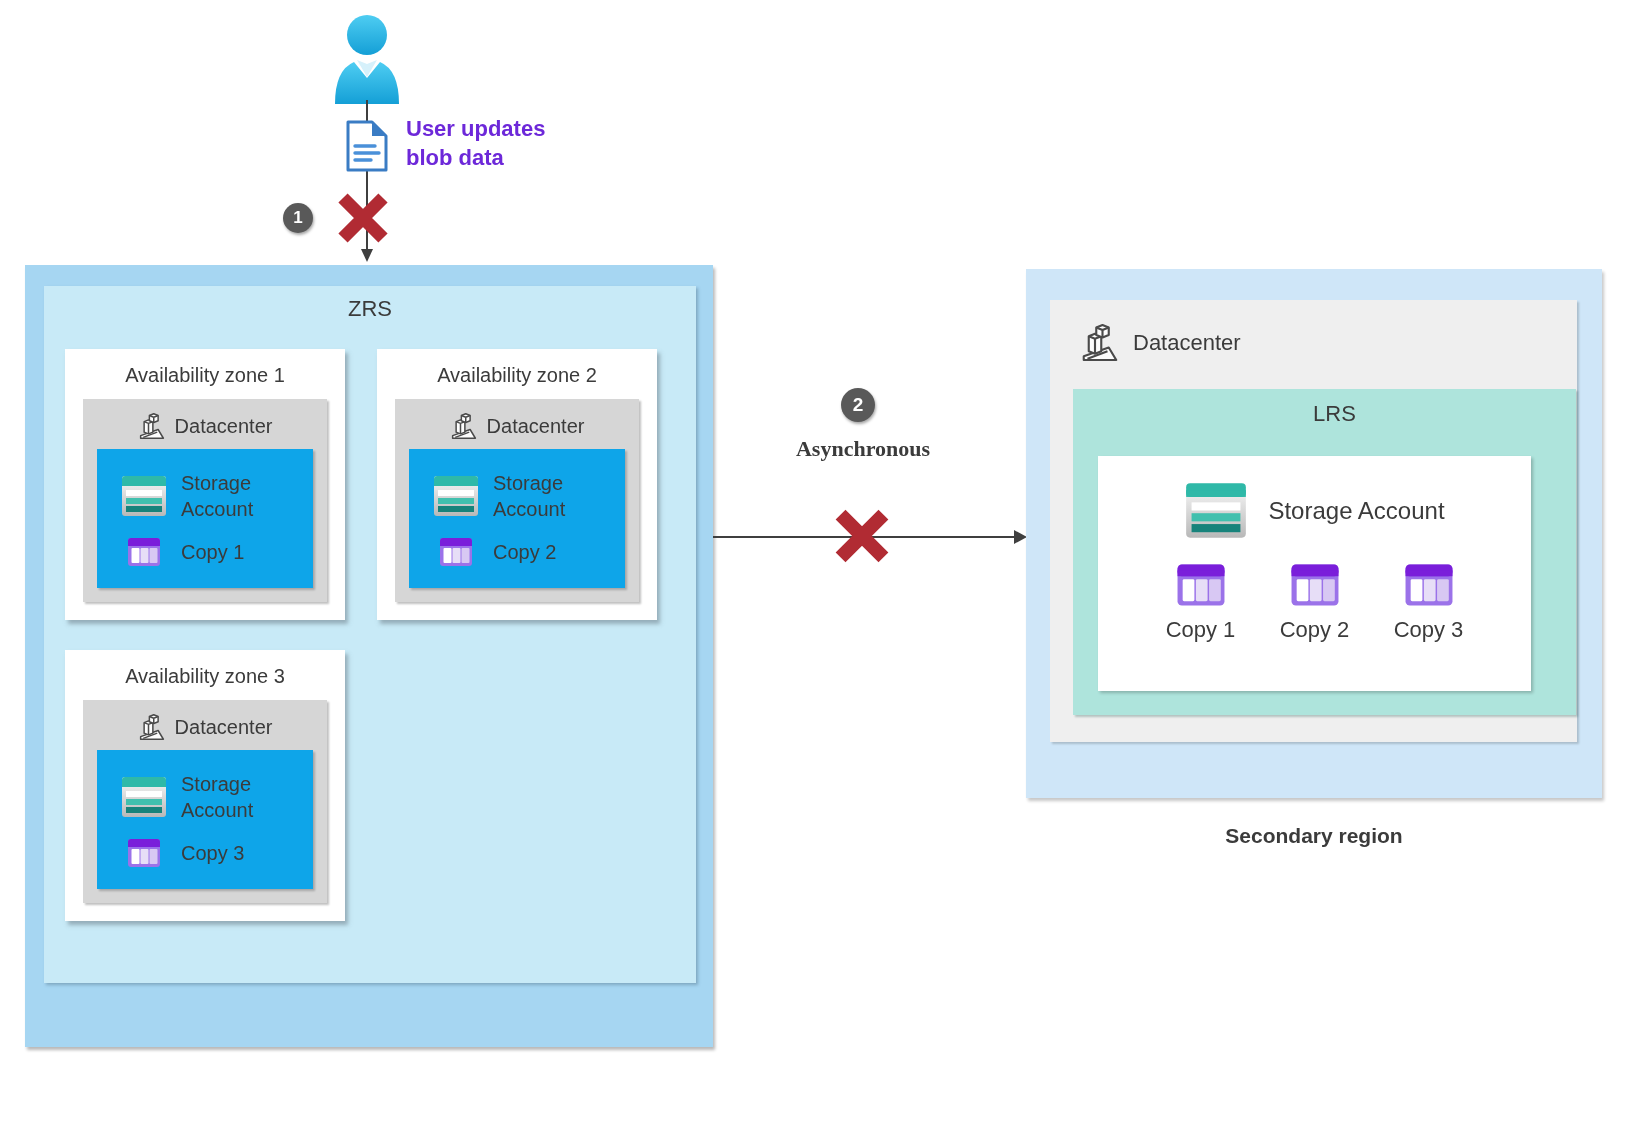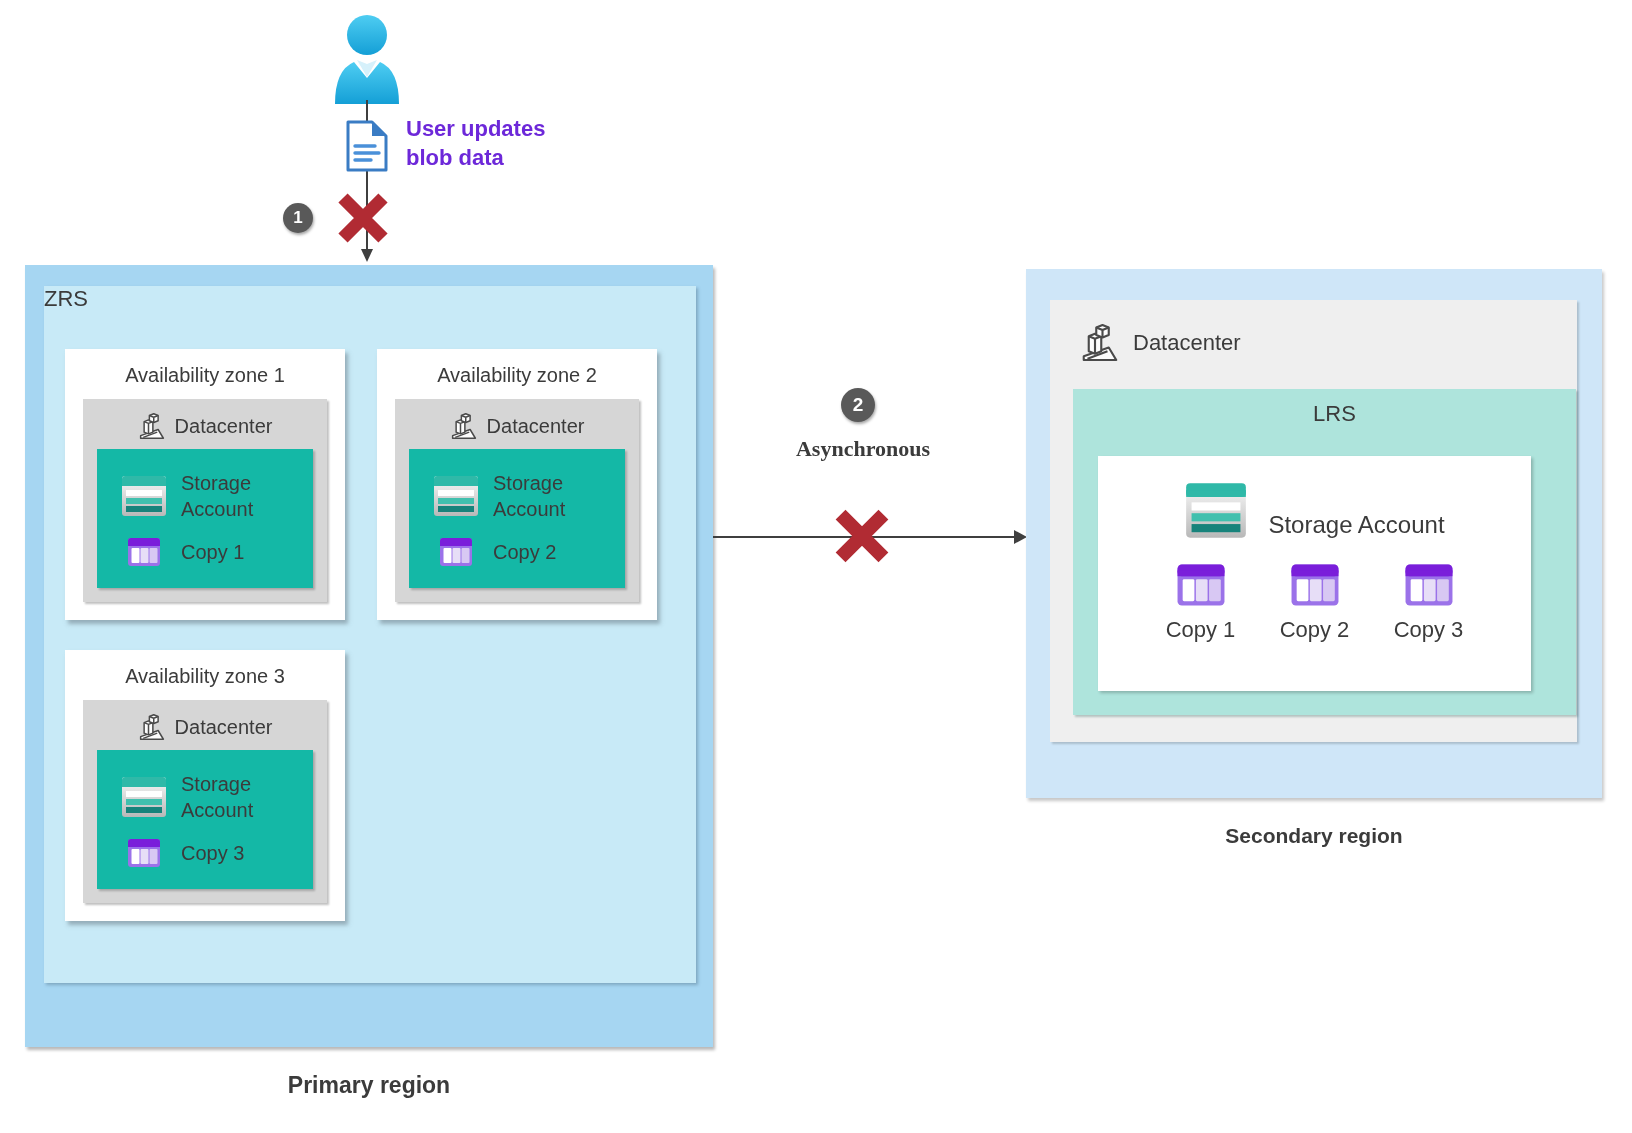--- a/index.html
+++ b/index.html
@@ -17,50 +17,50 @@
     font-weight:bold;box-shadow:1px 2px 3px rgba(0,0,0,.35);
   }
   .badge1{left:283px;top:203px;width:30px;height:30px;font-size:17px;}
   .badge2{left:841px;top:388px;width:34px;height:34px;font-size:19px;}
 
   
   .primary-outer{left:25px;top:265px;width:688px;height:782px;background:#a6d6f2;
     box-shadow:2px 3px 3px rgba(0,0,0,.28);}
   .zrs{left:19px;top:21px;width:652px;height:697px;background:#c8eaf7;
     box-shadow:2px 2px 3px rgba(70,100,120,.4);}
-  .zrs-title{width:100%;padding-top:0;font-size:22px;}
+  .zrs-title{width:100%;text-align:center;padding-top:10px;font-size:22px;}
   .zone{width:280px;height:271px;background:#fff;box-shadow:3px 4px 4px rgba(100,115,125,.5);
     display:flex;flex-direction:column;}
   .zone1{left:21px;top:63px;} .zone2{left:333px;top:63px;} .zone3{left:21px;top:364px;}
   .zone-title{margin-top:15px;text-align:center;font-size:20px;}
   .zone-gray{margin:12px 18px 18px 18px;flex:1;background:#d6d6d6;
     box-shadow:2px 2px 2px rgba(0,0,0,.25);display:flex;flex-direction:column;padding:4px 14px 14px 14px;}
   .dc-row{height:46px;display:flex;align-items:center;justify-content:center;gap:9px;font-size:20px;}
-  .zone-white{flex:1;background:#14b8a6;box-shadow:2px 2px 2px rgba(0,0,0,.22);
+  .zone-white{flex:1;background:#0ea5e9;box-shadow:2px 2px 2px rgba(0,0,0,.22);
     display:flex;flex-direction:column;justify-content:center;gap:15px;padding-left:24px;}
   .srow{display:flex;align-items:center;gap:14px;}
   .icon-col{width:46px;display:flex;justify-content:center;flex:0 0 46px;}
   .stext{font-size:20px;line-height:26px;}
   .primary-label{left:25px;top:1072px;width:688px;text-align:center;font-size:23px;font-weight:bold;}
 
   
   .repl-label{left:690px;top:434px;width:346px;text-align:center;font-size:22px;font-weight:bold;line-height:29px;font-family:Liberation Serif, serif;}
 
   
   .secondary-outer{left:1026px;top:269px;width:576px;height:529px;background:#cfe6f8;
     box-shadow:2px 3px 3px rgba(0,0,0,.22);}
   .sec-dc{left:24px;top:31px;width:527px;height:442px;background:#efefef;
     box-shadow:2px 2px 2px rgba(0,0,0,.18);}
   .sec-dc-row{left:30px;top:20px;display:flex;align-items:center;gap:13px;font-size:22px;}
   .lrs{left:23px;top:89px;width:483px;height:326px;background:#aee4dc;
     box-shadow:2px 2px 2px rgba(0,60,50,.25);padding-left:20px;}
   .lrs-title{width:100%;text-align:center;padding-top:12px;font-size:22px;}
   .lrs-white{left:25px;top:67px;width:433px;height:235px;background:#fff;
     box-shadow:2px 2px 3px rgba(0,0,0,.22);}
-  .sec-storage-row{display:flex;align-items:flex-end;justify-content:center;gap:20px;margin-top:26px;font-size:24px;}
+  .sec-storage-row{display:flex;align-items:center;justify-content:center;gap:20px;margin-top:26px;font-size:24px;}
   .sec-copies{display:flex;justify-content:center;gap:28px;margin-top:24px;}
   .sec-copy{width:86px;display:flex;flex-direction:column;align-items:center;}
   .sec-copy-label{margin-top:10px;font-size:22px;}
   .secondary-label{left:1026px;top:824px;width:576px;text-align:center;font-size:21px;font-weight:bold;}
 </style>
 </head>
 <body>
 
 <svg width="0" height="0" style="position:absolute">
   <defs>
@@ -236,21 +236,20 @@
                   </svg>
                 </span>
               <span class="stext">Copy 3</span>
             </div>
           </div>
         </div>
       </div>
 
     </div>
   </div>
-  <div class="abs primary-label">Primary region</div>
 
   <div class="abs badge badge2">
     <span>2</span>
   </div>
   <div class="abs repl-label">
     <div>Asynchronous</div>
   </div>
   <svg class="abs" style="left:713px;top:525px" width="315" height="24" viewBox="0 0 315 24">
     <line x1="0" y1="12" x2="302" y2="12" stroke="#3f3f3f" stroke-width="2.2"></line>
     <polygon points="301,5 301,19 314,12" fill="#3f3f3f"></polygon>

